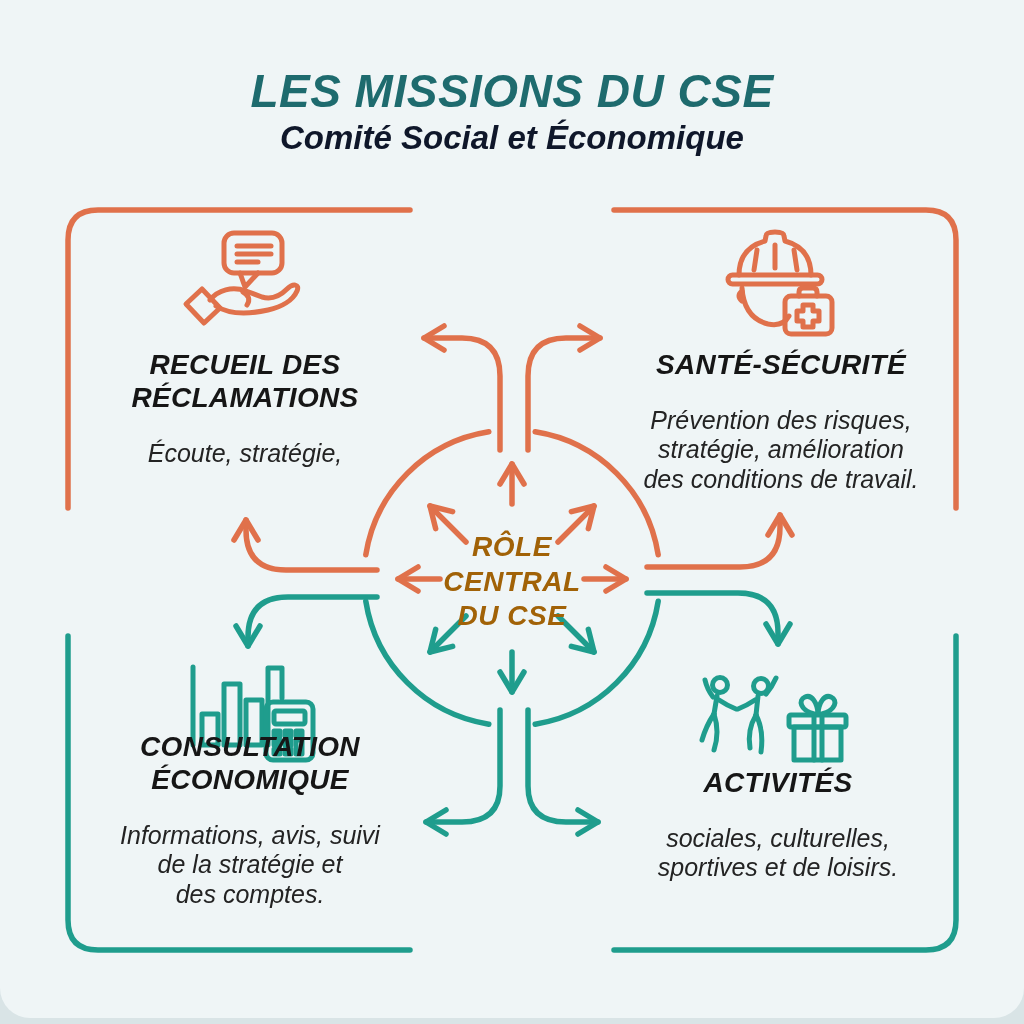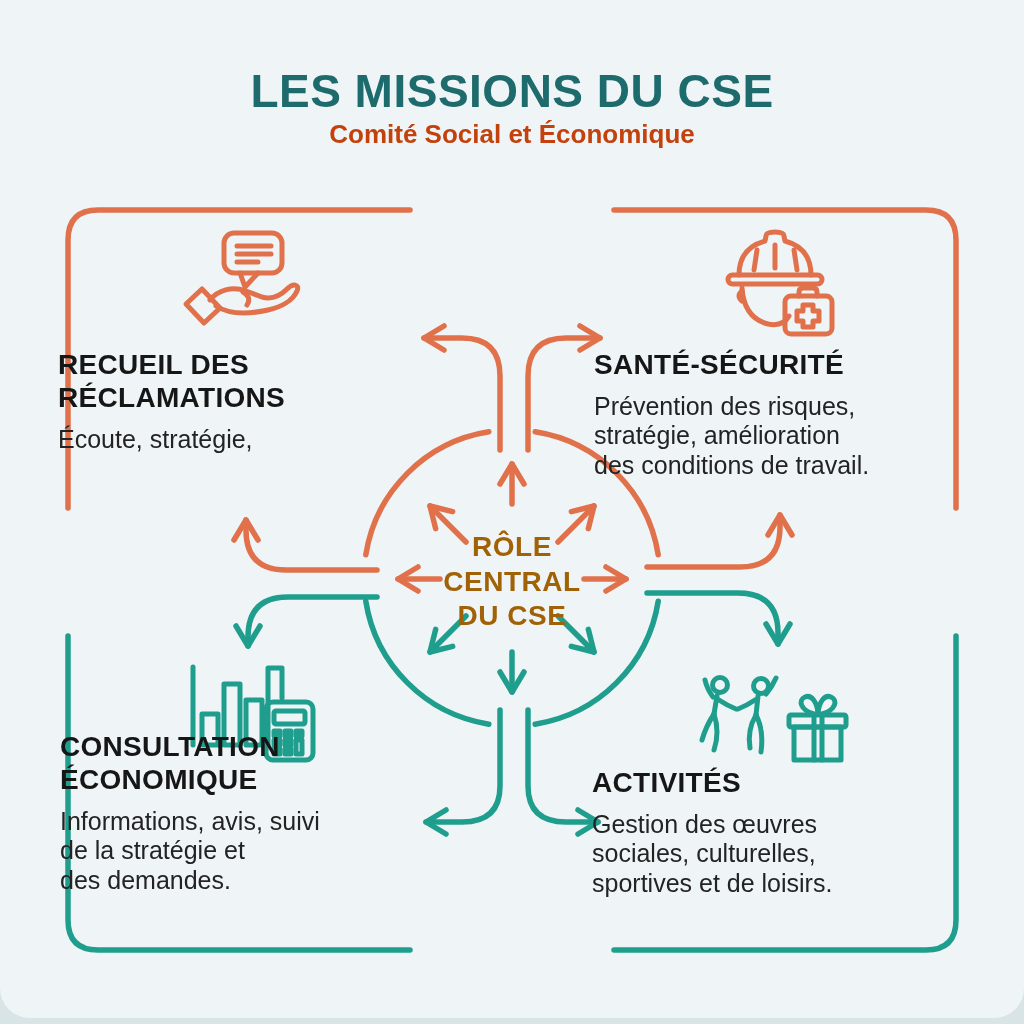--- a/index.html
+++ b/index.html
@@ -1,50 +1,50 @@
 <!DOCTYPE html>
 <html><head>
 <meta charset="utf-8">
 <style>
   html,body{margin:0;padding:0;}
   body{
     width:1024px;height:1024px;overflow:hidden;
     background:#d9e4e6;
     font-family:"Liberation Sans", sans-serif;
   }
-  .stage{position:relative;width:928px;height:1024px;}
+  .stage{position:relative;width:928px;height:1024px;font-style:italic;}
   .card{
     position:absolute;left:0;top:0;width:1024px;height:1018px;
     background:#eff5f6;border-radius:0 0 30px 30px;
   }
   svg.art{position:absolute;left:0;top:0;}
   .stroke-o{stroke:#e0714b;}
   .stroke-t{stroke:#1f9d8d;}
   .ln{fill:none;stroke-width:5.5;stroke-linecap:round;stroke-linejoin:round;}
   .ico{fill:none;stroke-width:5;stroke-linecap:round;stroke-linejoin:round;}
 
   .abs{position:absolute;text-align:center;}
   .main-title{
     left:0;top:64px;width:1024px;
     font-size:46px;font-weight:700;letter-spacing:0.5px;
     color:#1e6b6e;
   }
   .main-subtitle{
     left:0;top:119px;width:1024px;
-    font-size:26px;font-weight:700;
-    color:#c2410c;
-  }
-  .quad{position:absolute;}
+    font-size:33px;font-weight:700;
+    color:#0f172a;
+  }
+  .quad{position:absolute;text-align:center;}
   .quad.tl{left:58px;top:348px;width:374px;}
   .quad.tr{left:594px;top:348px;width:374px;}
   .quad.bl{left:60px;top:730px;width:380px;}
   .quad.br{left:592px;top:766px;width:372px;}
   .q-title{font-size:28px;font-weight:700;line-height:1.18;letter-spacing:0.3px;color:#161616;}
   .q-title div{min-height:0;}
-  .q-body{font-size:25px;line-height:1.17;margin-top:11px;color:#232323;}
+  .q-body{font-size:25px;line-height:1.17;margin-top:25px;color:#232323;}
   .center-label{
     left:392px;top:530px;width:240px;
     font-size:28px;font-weight:700;line-height:1.24;letter-spacing:0.5px;
     color:#a16207;
   }
 </style>
 </head>
 <body>
 
 <div class="stage">
@@ -190,30 +190,29 @@
   </div>
 
   <div class="quad bl">
     <div class="q-title">
       <div>CONSULTATION</div>
       <div>ÉCONOMIQUE</div>
     </div>
     <div class="q-body">
       <div>Informations, avis, suivi</div>
       <div>de la stratégie et</div>
-      <div>des demandes.</div>
+      <div>des comptes.</div>
     </div>
   </div>
 
   <div class="quad br">
     <div class="q-title">
       <div>ACTIVITÉS</div>
     </div>
     <div class="q-body">
-      <div>Gestion des œuvres</div>
       <div>sociales, culturelles,</div>
       <div>sportives et de loisirs.</div>
     </div>
   </div>
 
   <div class="abs center-label">
     <div>RÔLE</div>
     <div>CENTRAL</div>
     <div>DU CSE</div>
   </div>

